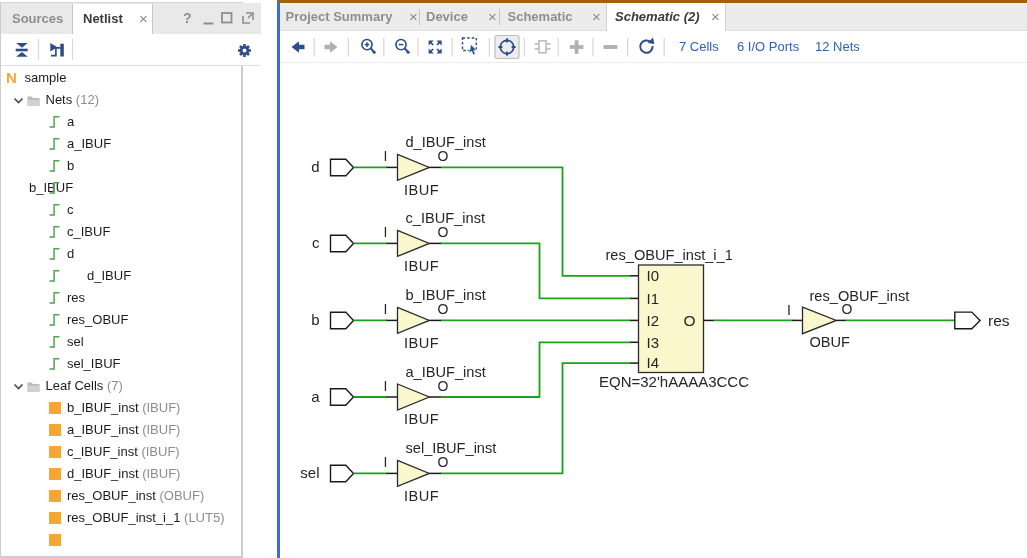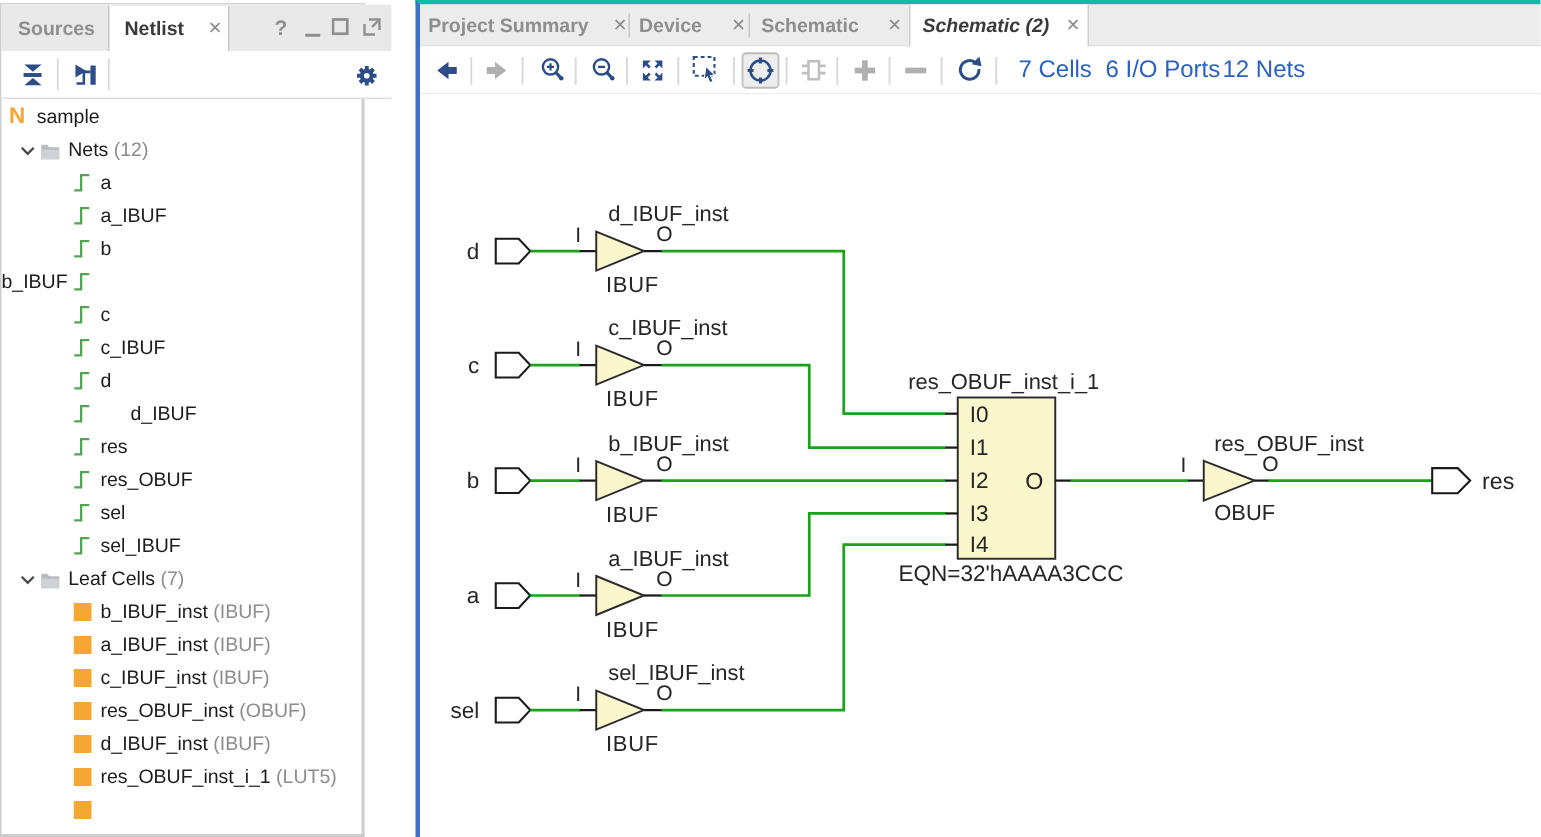--- a/index.html
+++ b/index.html
@@ -25,31 +25,31 @@
 #ltool { position:absolute; left:0; top:31px; width:260px; height:32px; background:#fff;
   border-bottom:1px solid #e0e0e0; }
 #tree { position:absolute; left:0; top:64px; width:260px; }
 .row { position:relative; height:22px; line-height:22px; font-size:13px; color:#1c1c1c;
   white-space:nowrap; }
 .row .cnt, .row .suf { color:#8d8d8d; }
 .row .ticon { position:absolute; top:0; }
 
 
 #right { position:absolute; left:277px; top:0; width:750px; height:558px;
-  border-left:3px solid #3c70c5; border-top:3px solid #14b8a6; background:#fff; }
+  border-left:3px solid #3c70c5; border-top:3px solid #a16207; background:#fff; }
 #rtabs { position:absolute; left:0; top:0; width:747px; height:28px; background:#ececec;
   border-bottom:1px solid #e0e0e0; }
 .rtab { position:absolute; top:0; height:28px; line-height:28px; font-size:13px;
   font-weight:bold; color:#8e8e8e; }
 .rtab .x, .rtab.x { font-weight:normal; color:#8a8a8a; font-size:15px; }
 .tsep { position:absolute; top:6px; height:16px; width:1px; background:#c6c6c6; }
 #rtab4 { background:#fff; border-left:1px solid #d0d0d0; border-right:1px solid #d0d0d0;
   color:#3a3a3a; height:29px; }
 #rtool { position:absolute; left:0; top:28px; width:747px; height:32px; background:#fff; border-bottom:1px solid #ebebeb; }
-.blu { position:absolute; top:0; height:32px; line-height:31px; font-size:16px;
+.blu { position:absolute; top:0; height:32px; line-height:31px; font-size:13px;
   color:#2962c4; }
 #canvas { position:absolute; left:0; top:60px; width:747px; height:495px; background:#fff; }
 </style>
 </head>
 <body>
 <div id="app">
 
 <div id="left">
   <div id="lhead">
     <span id="ltab-sources">Sources</span>
@@ -105,21 +105,21 @@
             <polyline points="1.5,15.9 6.1,15.9 6.1,5.8 11.5,5.8" fill="none" stroke="#53a553" stroke-width="1.5"></polyline>
           </svg><span style="padding-left:66px;">a</span></div>
 <div class="row"><svg class="ticon" style="left:47px;top:0;" width="12" height="22">
             <polyline points="1.5,15.9 6.1,15.9 6.1,5.8 11.5,5.8" fill="none" stroke="#53a553" stroke-width="1.5"></polyline>
           </svg><span style="padding-left:66px;">a_IBUF</span></div>
 <div class="row"><svg class="ticon" style="left:47px;top:0;" width="12" height="22">
             <polyline points="1.5,15.9 6.1,15.9 6.1,5.8 11.5,5.8" fill="none" stroke="#53a553" stroke-width="1.5"></polyline>
           </svg><span style="padding-left:66px;">b</span></div>
 <div class="row"><svg class="ticon" style="left:47px;top:0;" width="12" height="22">
             <polyline points="1.5,15.9 6.1,15.9 6.1,5.8 11.5,5.8" fill="none" stroke="#53a553" stroke-width="1.5"></polyline>
-          </svg><span style="">b_IBUF</span></div>
+          </svg><span style="margin-left:28px;">b_IBUF</span></div>
 <div class="row"><svg class="ticon" style="left:47px;top:0;" width="12" height="22">
             <polyline points="1.5,15.9 6.1,15.9 6.1,5.8 11.5,5.8" fill="none" stroke="#53a553" stroke-width="1.5"></polyline>
           </svg><span style="padding-left:66px;">c</span></div>
 <div class="row"><svg class="ticon" style="left:47px;top:0;" width="12" height="22">
             <polyline points="1.5,15.9 6.1,15.9 6.1,5.8 11.5,5.8" fill="none" stroke="#53a553" stroke-width="1.5"></polyline>
           </svg><span style="padding-left:66px;">c_IBUF</span></div>
 <div class="row"><svg class="ticon" style="left:47px;top:0;" width="12" height="22">
             <polyline points="1.5,15.9 6.1,15.9 6.1,5.8 11.5,5.8" fill="none" stroke="#53a553" stroke-width="1.5"></polyline>
           </svg><span style="padding-left:66px;">d</span></div>
 <div class="row"><svg class="ticon" style="left:47px;top:0;" width="12" height="22">
@@ -147,24 +147,24 @@
             <rect x="0" y="5" width="12" height="12" fill="#f6a733"></rect>
           </svg><span style="padding-left:66px;">b_IBUF_inst <span class="suf">(IBUF)</span></span></div>
 <div class="row"><svg class="ticon" style="left:47.5px;top:0;" width="13" height="22">
             <rect x="0" y="5" width="12" height="12" fill="#f6a733"></rect>
           </svg><span style="padding-left:66px;">a_IBUF_inst <span class="suf">(IBUF)</span></span></div>
 <div class="row"><svg class="ticon" style="left:47.5px;top:0;" width="13" height="22">
             <rect x="0" y="5" width="12" height="12" fill="#f6a733"></rect>
           </svg><span style="padding-left:66px;">c_IBUF_inst <span class="suf">(IBUF)</span></span></div>
 <div class="row"><svg class="ticon" style="left:47.5px;top:0;" width="13" height="22">
             <rect x="0" y="5" width="12" height="12" fill="#f6a733"></rect>
+          </svg><span style="padding-left:66px;">d_IBUF_inst <span class="suf">(IBUF)</span></span></div>
+<div class="row"><svg class="ticon" style="left:47.5px;top:0;" width="13" height="22">
+            <rect x="0" y="5" width="12" height="12" fill="#f6a733"></rect>
           </svg><span style="padding-left:66px;">res_OBUF_inst <span class="suf">(OBUF)</span></span></div>
-<div class="row"><svg class="ticon" style="left:47.5px;top:0;" width="13" height="22">
-            <rect x="0" y="5" width="12" height="12" fill="#f6a733"></rect>
-          </svg><span style="padding-left:66px;">d_IBUF_inst <span class="suf">(IBUF)</span></span></div>
 <div class="row"><svg class="ticon" style="left:47.5px;top:0;" width="13" height="22">
             <rect x="0" y="5" width="12" height="12" fill="#f6a733"></rect>
           </svg><span style="padding-left:66px;">res_OBUF_inst_i_1 <span class="suf">(LUT5)</span></span></div>
 <div class="row"><svg class="ticon" style="left:47.5px;top:0;" width="13" height="22">
             <rect x="0" y="5" width="12" height="12" fill="#f6a733"></rect>
           </svg></div>
 </div>
 </div>
 
 <div id="right">

